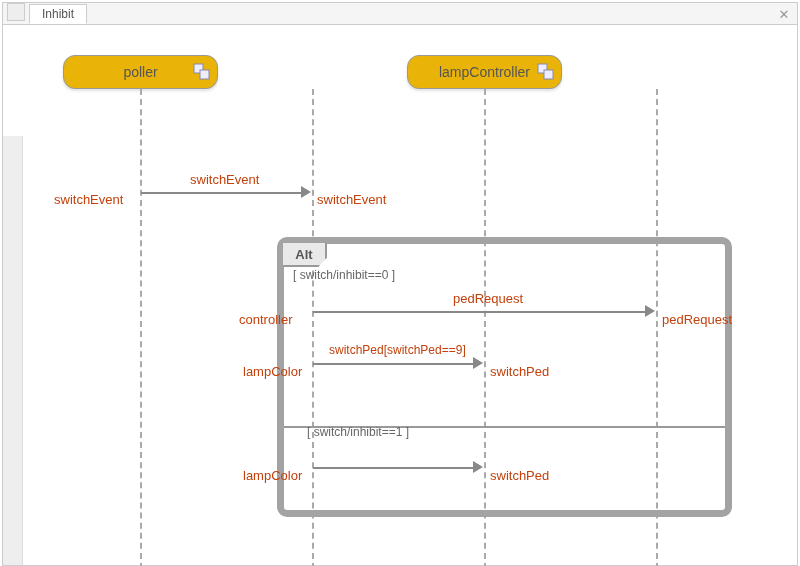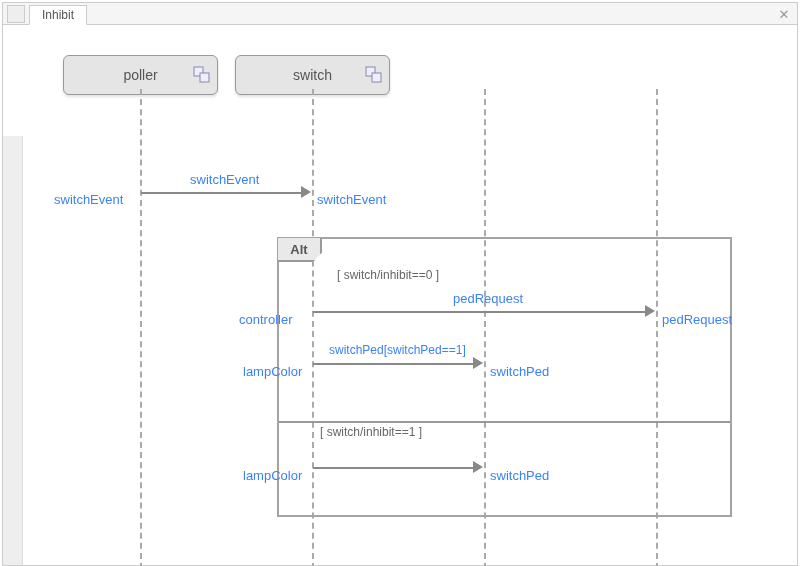--- a/index.html
+++ b/index.html
@@ -20,21 +20,21 @@
     border: 1px solid #ccc;
     background: #fff;
   }
   .tabbar {
     position: absolute;
     left: 0; top: 0; right: 0;
     height: 22px;
     border-bottom: 1px solid #ccc;
     background: #f5f5f5;
     display: flex;
-    align-items: center;
+    align-items: flex-start;
   }
   .tab-stub {
     width: 18px; height: 18px;
     margin-left: 4px;
     border: 1px solid #ccc;
     background: #eee;
   }
   .tab-active {
     height: 20px;
     padding: 2px 12px 0 12px;
@@ -65,61 +65,61 @@
   }
   .canvas {
     position: absolute;
     left: 0; right: 0;
     top: 22px; bottom: 0;
   }
   .lifeline-head {
     position: absolute;
     top: 30px;
     width: 155px;
-    height: 40px;
+    height: 34px;
     border: 1px solid #999;
-    border-radius: 6px;
-    background: #e5e5e5;
+    border-radius: 12px;
+    background: #eab308;
     display: flex;
     align-items: center;
     justify-content: center;
     box-shadow: 0 2px 3px rgba(0,0,0,0.12);
     font-size: 14px;
     color: #555;
   }
   .lifeline-head .icon {
     position: absolute;
     right: 6px; top: 50%;
     transform: translateY(-50%);
     width: 18px; height: 18px;
   }
   .lifeline {
     position: absolute;
     top: 64px;
     width: 0;
     border-left: 2px dashed #aaa;
     height: 480px;
   }
-  .label { position: absolute; color: #3b82f6; font-size: 13px; }
+  .label { position: absolute; color: #c2410c; font-size: 13px; }
   .arrow-line {
     position: absolute;
     height: 0;
     border-top: 2px solid #888;
   }
   .arrow-head-right {
     position: absolute;
     width: 0; height: 0;
     border-top: 6px solid transparent;
     border-bottom: 6px solid transparent;
     border-left: 10px solid #888;
   }
   .alt-frame {
     position: absolute;
-    border: 2px solid #a3a3a3;
-    border-radius: 0;
+    border: 7px solid #a3a3a3;
+    border-radius: 10px;
     background: rgba(255,255,255,0);
   }
   .alt-tag {
     position: absolute;
     left: -1px; top: -1px;
     width: 44px; height: 24px;
     border: 2px solid #999;
     border-top: none;
     border-left: none;
     background: #e9e9e9;
@@ -130,21 +130,21 @@
     font-size: 13px;
     color: #555;
     clip-path: polygon(0 0, 100% 0, 100% 60%, 80% 100%, 0 100%);
   }
   .alt-divider {
     position: absolute;
     left: 0; right: 0;
     height: 0;
     border-top: 2px solid #999;
   }
-  .guard { position: absolute; font-size: 12px; color: #666; margin-left: 44px; }
+  .guard { position: absolute; font-size: 12px; color: #666; }
   .icon svg { width: 100%; height: 100%; }
 </style>
 </head>
 <body>
 
 <div class="outer-frame">
 
   <div class="tabbar">
     <div class="tab-stub"></div>
     <div class="tab-active">
@@ -159,22 +159,22 @@
 
     <div class="lifeline-head" style="left:60px">
       <span>poller</span>
       <span class="icon">
         <svg viewBox="0 0 18 18">
             <rect x="1" y="1" width="9" height="9" fill="#eef" stroke="#88a"></rect>
             <rect x="7" y="7" width="9" height="9" fill="#eef" stroke="#88a"></rect>
           </svg>
       </span>
     </div>
-    <div class="lifeline-head" style="left:232px">
-      <span>switch</span>
+    <div class="lifeline-head" style="left:404px">
+      <span>lampController</span>
       <span class="icon">
         <svg viewBox="0 0 18 18">
             <rect x="1" y="1" width="9" height="9" fill="#eef" stroke="#88a"></rect>
             <rect x="7" y="7" width="9" height="9" fill="#eef" stroke="#88a"></rect>
           </svg>
       </span>
     </div>
 
     <div class="lifeline" style="left:137px"></div>
     <div class="lifeline" style="left:309px"></div>
@@ -195,27 +195,27 @@
     </div>
 
     <div class="guard" style="left:290px; top:243px">[ switch/inhibit==0 ]</div>
 
     <div class="label" style="left:450px; top:266px">pedRequest</div>
     <div class="arrow-line" style="left:310px; top:286px; width:332px"></div>
     <div class="arrow-head-right" style="left:642px; top:280px"></div>
     <div class="label" style="left:236px; top:287px">controller</div>
     <div class="label" style="left:659px; top:287px">pedRequest</div>
 
-    <div class="label" style="left:326px; top:318px; font-size:12px">switchPed[switchPed==1]</div>
+    <div class="label" style="left:326px; top:318px; font-size:12px">switchPed[switchPed==9]</div>
     <div class="arrow-line" style="left:310px; top:338px; width:160px"></div>
     <div class="arrow-head-right" style="left:470px; top:332px"></div>
     <div class="label" style="left:240px; top:339px">lampColor</div>
     <div class="label" style="left:487px; top:339px">switchPed</div>
 
-    <div class="guard" style="left:273px; top:400px">[ switch/inhibit==1 ]</div>
+    <div class="guard" style="left:304px; top:400px">[ switch/inhibit==1 ]</div>
 
     <div class="arrow-line" style="left:310px; top:442px; width:160px"></div>
     <div class="arrow-head-right" style="left:470px; top:436px"></div>
     <div class="label" style="left:240px; top:443px">lampColor</div>
     <div class="label" style="left:487px; top:443px">switchPed</div>
 
   </div>
 </div>
 
 </body></html>

